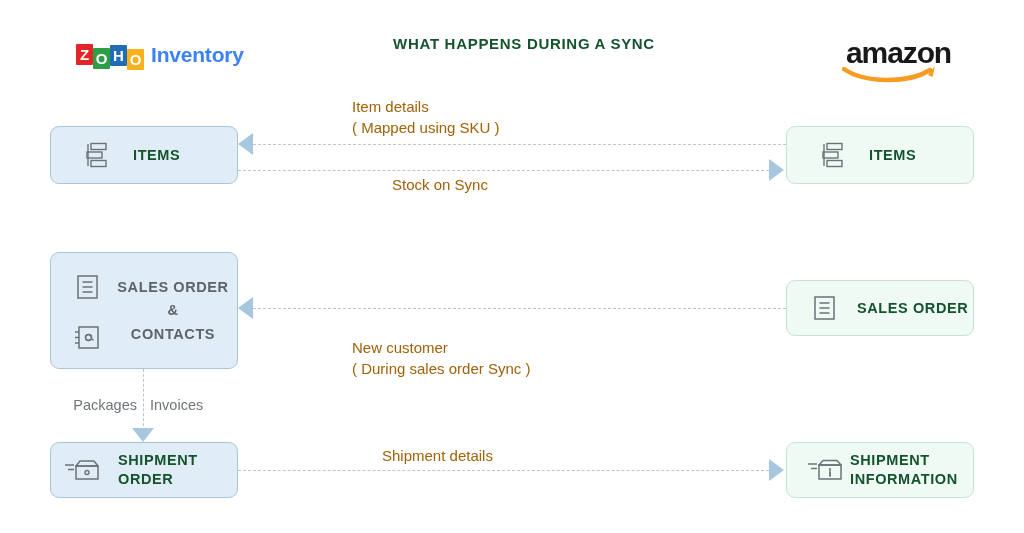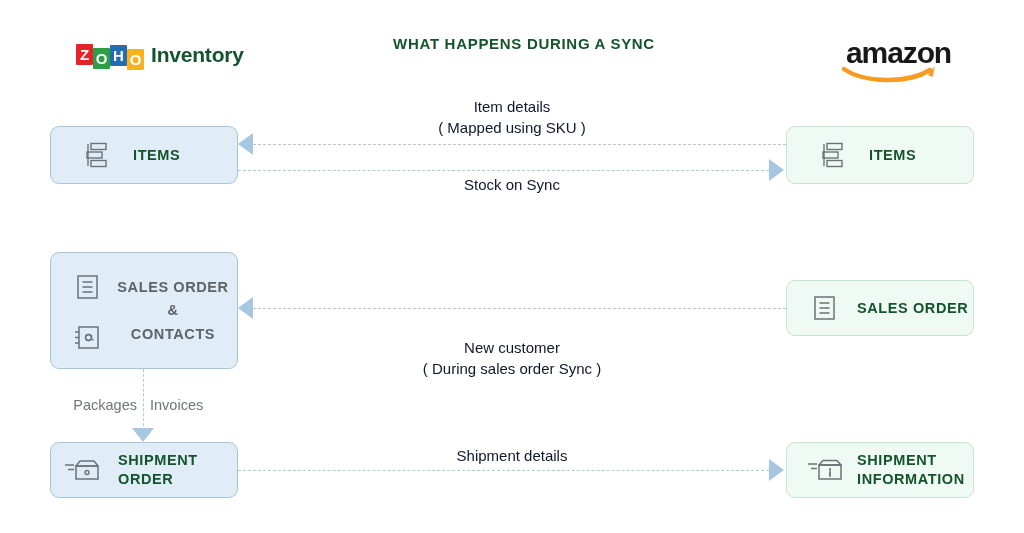--- a/index.html
+++ b/index.html
@@ -36,21 +36,21 @@
     font-family: "Liberation Sans", sans-serif;
     border-radius: 1px;
   }
   .zoho-tile.t0 { background: #e42527; transform: translateY(-3px); }
   .zoho-tile.t1 { background: #2e9e46; transform: translateY(1px); }
   .zoho-tile.t2 { background: #226db4; transform: translateY(-2px); }
   .zoho-tile.t3 { background: #f9b21d; transform: translateY(2px); }
   .zoho-word {
     font-size: 21px;
     font-weight: 700;
-    color: #14532d;
+    color: #3b82f6;
     letter-spacing: -0.2px;
   }
 
   .amazon-logo {
     position: absolute;
     left: 838px; top: 38px;
     width: 110px;
     text-align: center;
   }
   .amazon-word {
@@ -105,21 +105,21 @@
     line-height: 1.28;
   }
 
   
   #node-items-left   { left: 50px;  top: 126px; width: 188px; height: 58px; padding-left: 32px; gap: 24px; }
   #node-items-right  { left: 786px; top: 126px; width: 188px; height: 58px; padding-left: 32px; gap: 24px; }
   #node-so-left      { left: 50px;  top: 252px; width: 188px; height: 117px; padding-left: 22px; gap: 12px;
                        flex-direction: row; align-items: center; }
   #node-so-right     { left: 786px; top: 280px; width: 188px; height: 56px; padding-left: 24px; gap: 20px; }
   #node-ship-left    { left: 50px;  top: 442px; width: 188px; height: 56px; padding-left: 13px; gap: 18px; }
-  #node-ship-right   { left: 786px; top: 442px; width: 188px; height: 56px; padding-left: 20px; gap: 14px; }
+  #node-ship-right   { left: 786px; top: 442px; width: 188px; height: 56px; padding-left: 20px; gap: 7px; }
 
   .so-left-icons {
     display: flex;
     flex-direction: column;
     gap: 22px;
     align-items: center;
     padding-top: 2px;
   }
   .so-left-text {
     display: flex;
@@ -160,22 +160,22 @@
     border-left: 15px solid #a7c7e0;
   }
   .arrow.down-head {
     border-left: 11px solid transparent;
     border-right: 11px solid transparent;
     border-top: 14px solid #a7c7e0;
   }
 
   .edge-label {
     position: absolute;
-    text-align: center;
-    color: #0f172a;
+    text-align: left;
+    color: #a16207;
     font-size: 15px;
     line-height: 1.38;
     white-space: pre-line;
   }
   .small-label {
     position: absolute;
     color: #6f7579;
     font-size: 14.5px;
     line-height: 1;
   }

